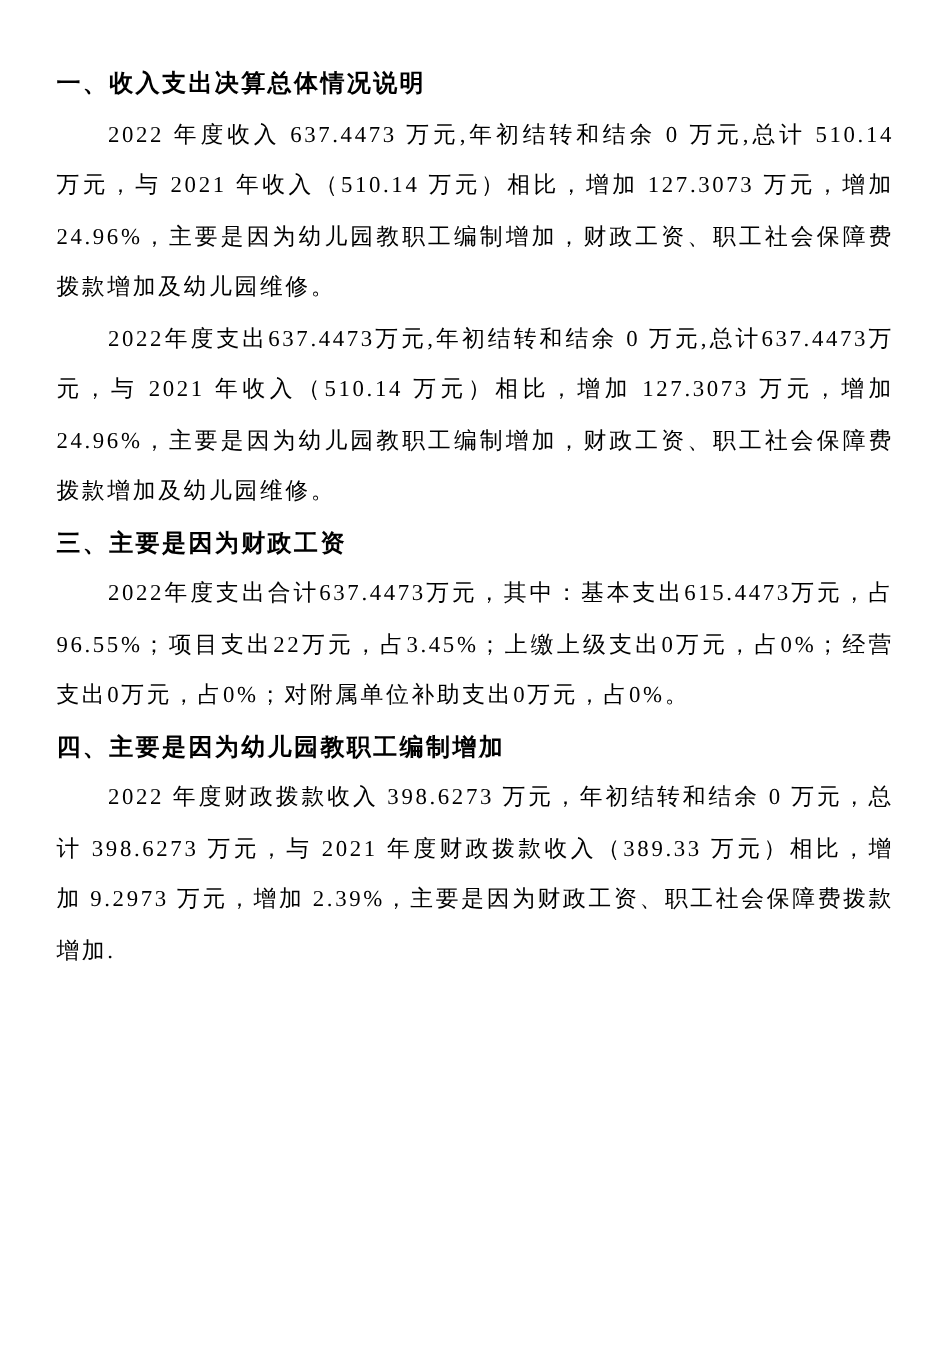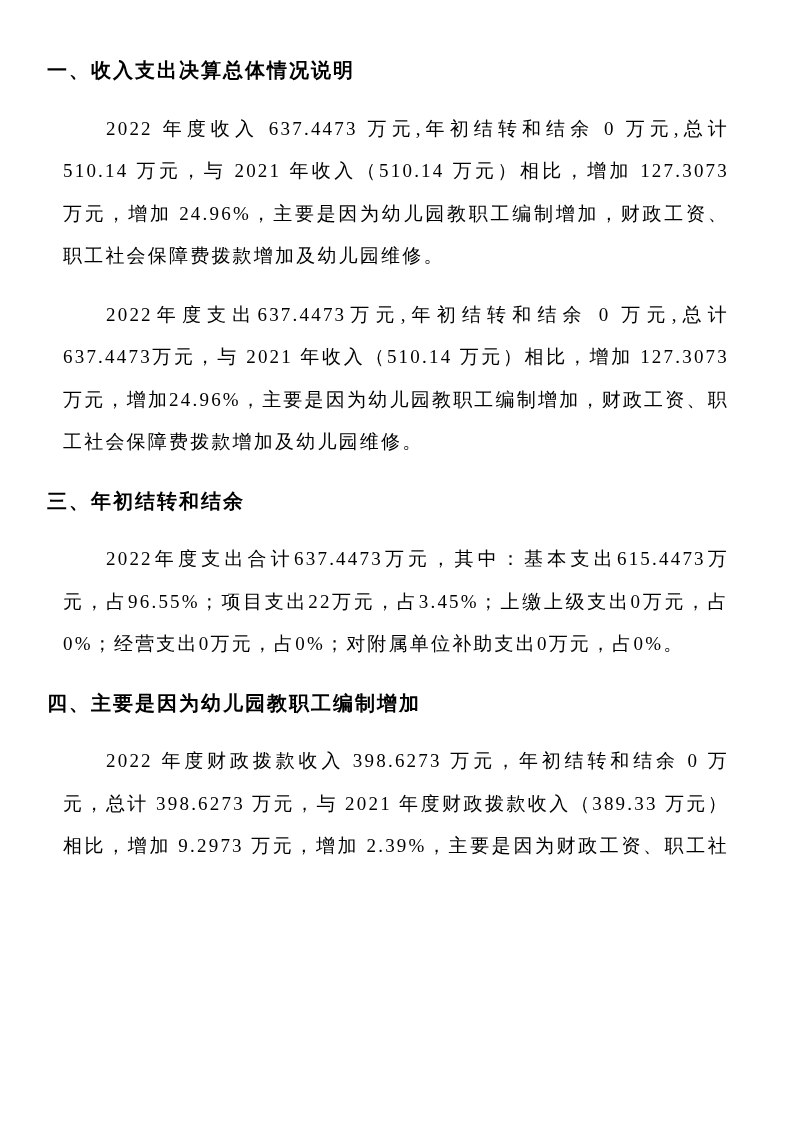--- a/index.html
+++ b/index.html
@@ -23,37 +23,37 @@
     padding: 0;
     font-family: "Liberation Sans", "DejaVu Sans", sans-serif;
     font-weight: bold;
     font-size: 20px;
     line-height: 42.5px;
     letter-spacing: 2px;
     color: #000000;
     white-space: nowrap;
   }
   .body-paragraph {
-    margin: 16px;
+    margin: 0;
     padding: 0;
     font-family: "Liberation Serif", "DejaVu Serif", serif;
     font-size: 19px;
     line-height: 42.5px;
     letter-spacing: 2.2px;
     text-align: justify;
     text-indent: 43px;
     color: #000000;
   }
 </style>
 </head>
 <body>
 
 <div class="page">
   <main>
       <h2 class="section-heading">一、收入支出决算总体情况说明</h2>
       <p class="body-paragraph">2022 年度收入 637.4473 万元,年初结转和结余 0 万元,总计 510.14 万元，与 2021 年收入（510.14 万元）相比，增加 127.3073 万元，增加 24.96%，主要是因为幼儿园教职工编制增加，财政工资、职工社会保障费拨款增加及幼儿园维修。</p>
       <p class="body-paragraph">2022年度支出637.4473万元,年初结转和结余 0 万元,总计637.4473万元，与 2021 年收入（510.14 万元）相比，增加 127.3073 万元，增加24.96%，主要是因为幼儿园教职工编制增加，财政工资、职工社会保障费拨款增加及幼儿园维修。</p>
-      <h2 class="section-heading">三、年初结转和结余</h2>
+      <h2 class="section-heading">三、主要是因为财政工资</h2>
       <p class="body-paragraph">2022年度支出合计637.4473万元，其中：基本支出615.4473万元，占96.55%；项目支出22万元，占3.45%；上缴上级支出0万元，占0%；经营支出0万元，占0%；对附属单位补助支出0万元，占0%。</p>
       <h2 class="section-heading">四、主要是因为幼儿园教职工编制增加</h2>
       <p class="body-paragraph">2022 年度财政拨款收入 398.6273 万元，年初结转和结余 0 万元，总计 398.6273 万元，与 2021 年度财政拨款收入（389.33 万元）相比，增加 9.2973 万元，增加 2.39%，主要是因为财政工资、职工社会保障费拨款增加.</p>
     </main>
 </div>
 
 </body></html>

